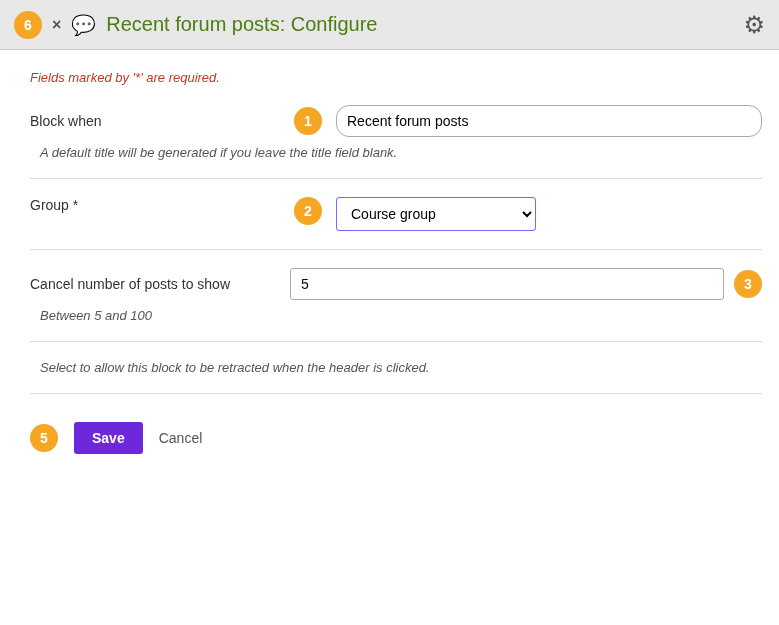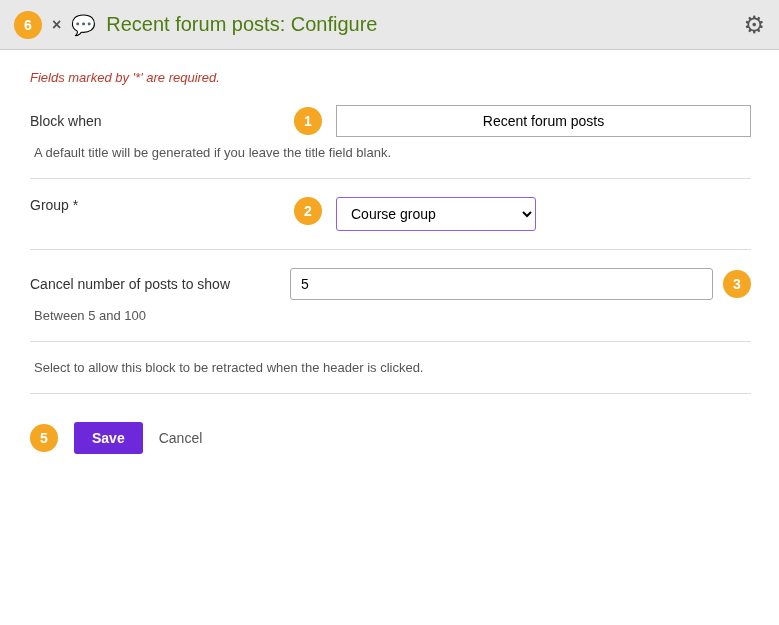--- a/index.html
+++ b/index.html
@@ -68,21 +68,21 @@
     }
 
     .gear-icon {
       font-size: 24px;
       color: #555;
       cursor: pointer;
     }
 
     
     .main-content {
-      padding: 20px 28px 30px 30px;
+      padding: 20px 17px 30px 30px;
     }
 
     .required-note {
       color: #c0392b;
       font-style: italic;
       font-size: 13px;
       margin-bottom: 20px;
     }
 
     .form-section {
@@ -97,48 +97,48 @@
       gap: 14px;
     }
 
     .form-label {
       color: #333;
       font-size: 14px;
       min-width: 250px;
     }
 
     .form-hint {
+      font-style: italic;
       color: #555;
       font-size: 13px;
       margin-top: 8px;
-      margin-left: 4px;
+      margin-left: 10px;
     }
 
     .step-badge {
       background: #f5a623;
       color: #fff;
       border-radius: 50%;
       width: 28px;
       height: 28px;
       display: flex;
       align-items: center;
       justify-content: center;
       font-weight: bold;
       font-size: 14px;
       flex-shrink: 0;
     }
 
     .text-input {
       border: 1px solid #aaa;
-      border-radius: 0;
+      border-radius: 13px;
       padding: 7px 10px;
       font-size: 14px;
       flex: 1;
       outline: none;
-      text-align: center;
     }
 
     .select-input {
       border: 1px solid #8b5cf6;
       border-radius: 3px;
       padding: 7px 10px;
       font-size: 14px;
       min-width: 200px;
       outline: none;
       background: #fff;

